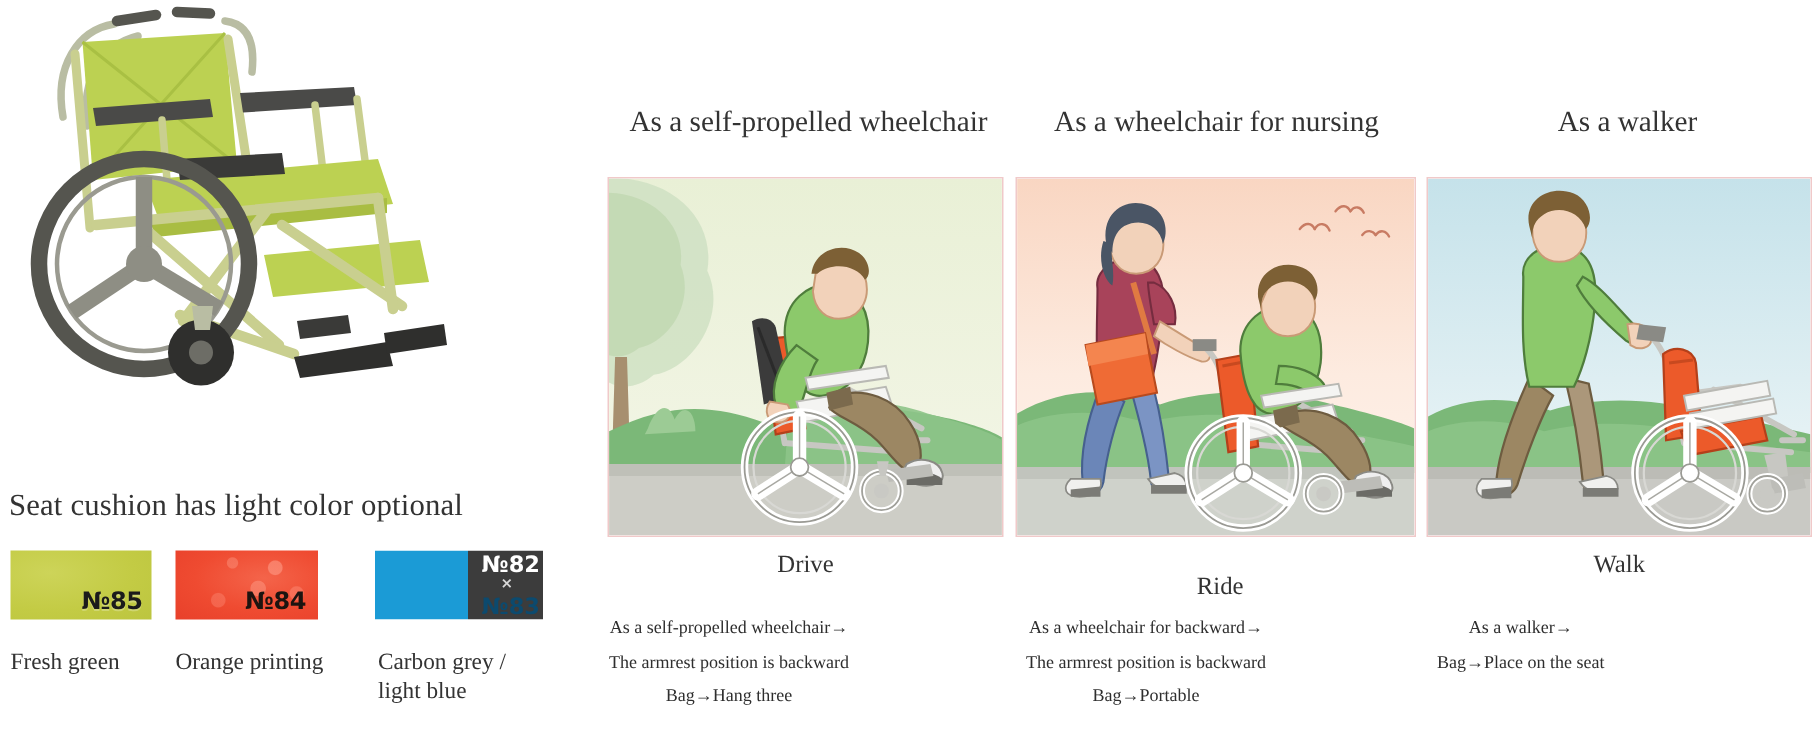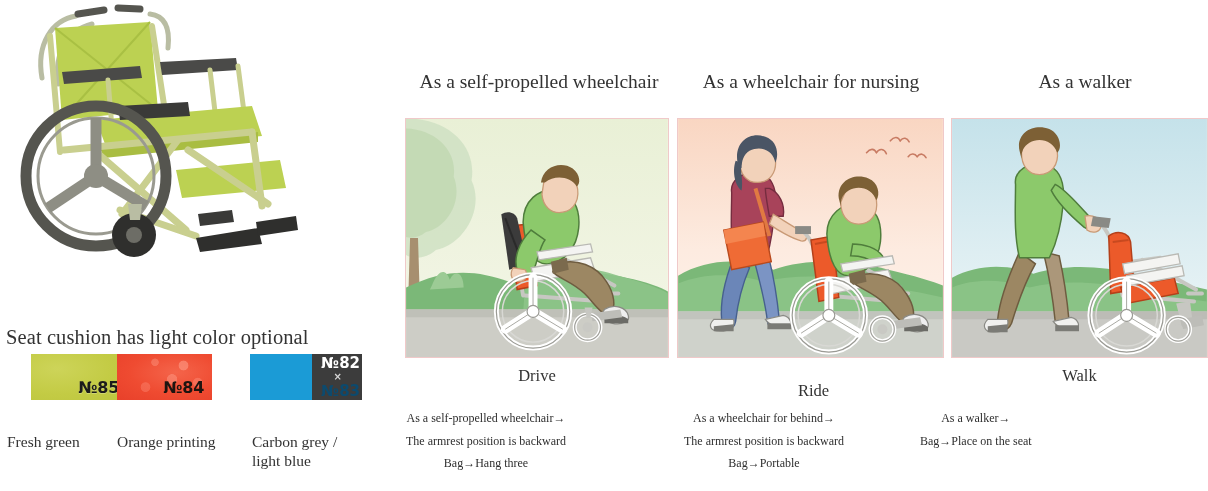--- a/index.html
+++ b/index.html
@@ -29,38 +29,37 @@
   
   #cushion-heading {
     position: absolute;
     left: 6px;
     top: 326px;
     font-size: 20.5px;
     letter-spacing: .1px;
     color: #333333;
     white-space: nowrap;
   }
-  .swatch-group { position: absolute; top: 354px; }
+  .swatch-group { position: absolute; top: 367px; }
   .swatch {
     position: relative;
     height: 46px;
     overflow: hidden;
   }
   .swatch-label {
     position: absolute;
     font-family: "DejaVu Sans", sans-serif;
     font-weight: bold;
     font-size: 16px;
     letter-spacing: -0.3px;
   }
   #swatch-green-box {
     width: 94px;
     background:
       radial-gradient(ellipse at 28% 32%, #cdd459 0%, #c3cb44 58%, #bcc53f 100%);
-    margin-left: 24px;
   }
   #swatch-green-box .swatch-label {
     color: #1b1b1b;
     right: 6px; bottom: 3px;
     text-shadow: 0 1px 0 rgba(255,255,255,.25);
   }
   #swatch-orange-box {
     width: 95px;
     background:
       radial-gradient(ellipse at 62% 40%, #f4644a 0%, #ef4b31 55%, #e8402a 100%);
@@ -542,20 +541,20 @@
 <div class="panel-caption" style="left:405px;width:264px;">Drive</div>
 <div class="panel-caption" style="left:680px;width:267px;margin-top:15px;">Ride</div>
 <div class="panel-caption" style="left:951px;width:257px;">Walk</div>
 
 <div class="panel-desc" style="left:406px;">
   <div>As a self-propelled wheelchair→</div>
   <div>The armrest position is backward</div>
   <div>Bag→Hang three</div>
 </div>
 <div class="panel-desc" style="left:684px;">
-  <div>As a wheelchair for behind→</div>
+  <div>As a wheelchair for backward→</div>
   <div>The armrest position is backward</div>
   <div>Bag→Portable</div>
 </div>
-<div class="panel-desc" style="left:920px;">
+<div class="panel-desc" style="left:958px;">
   <div>As a walker→</div>
   <div>Bag→Place on the seat</div>
 </div>
 
 </body></html>

